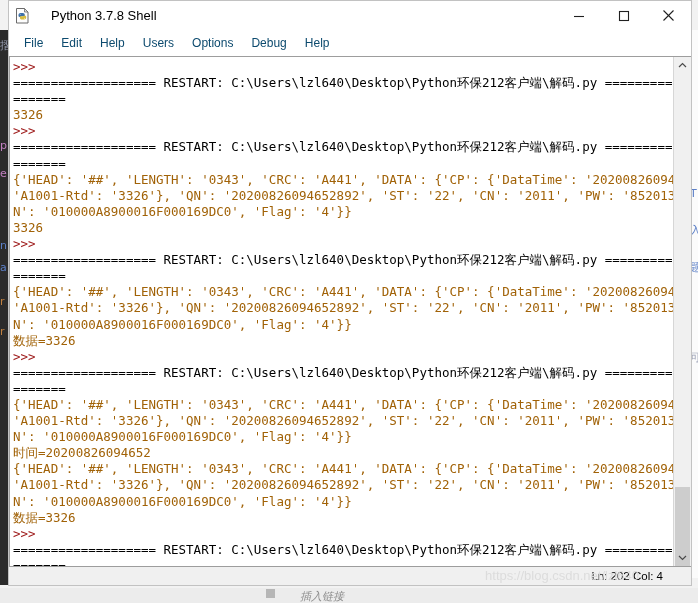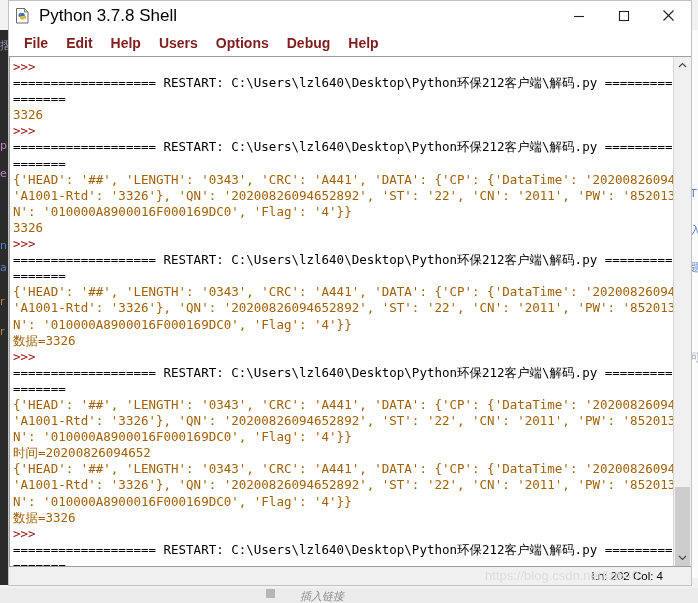--- a/index.html
+++ b/index.html
@@ -72,23 +72,24 @@
     position: relative;
   }
   #app-icon {
     width: 18px; height: 18px;
     margin-left: 5px; margin-right: 7px;
     position: relative;
     flex: 0 0 auto;
   }
   #title-text {
     font-family: "Liberation Sans", sans-serif;
-    font-size: 17px;
+    font-size: 13px;
     color: #000000;
     white-space: nowrap;
+    margin-left: 12px;
   }
   #win-controls {
     position: absolute;
     right: 0; top: 0;
     height: 29px;
     display: flex;
     align-items: center;
   }
   .win-btn {
     width: 45px; height: 29px;
@@ -105,26 +106,25 @@
     height: 25px;
     background: #ffffff;
     display: flex;
     align-items: center;
     padding-left: 6px;
     flex: 0 0 auto;
     border-bottom: 1px solid #ffffff;
   }
   .menu-item {
     font-family: "Liberation Sans", sans-serif;
-    font-size: 14px;
-    color: #7f1d1d;
+    font-size: 12px;
+    color: #0c4a6e;
     padding: 2px 9px;
     cursor: default;
     white-space: nowrap;
-    font-weight: bold;
   }
 
   
   #text-area-wrap {
     flex: 1 1 auto;
     display: flex;
     position: relative;
     border-top: 1px solid #9d9d9d;
     border-left: 1px solid #9d9d9d;
     background: #ffffff;

